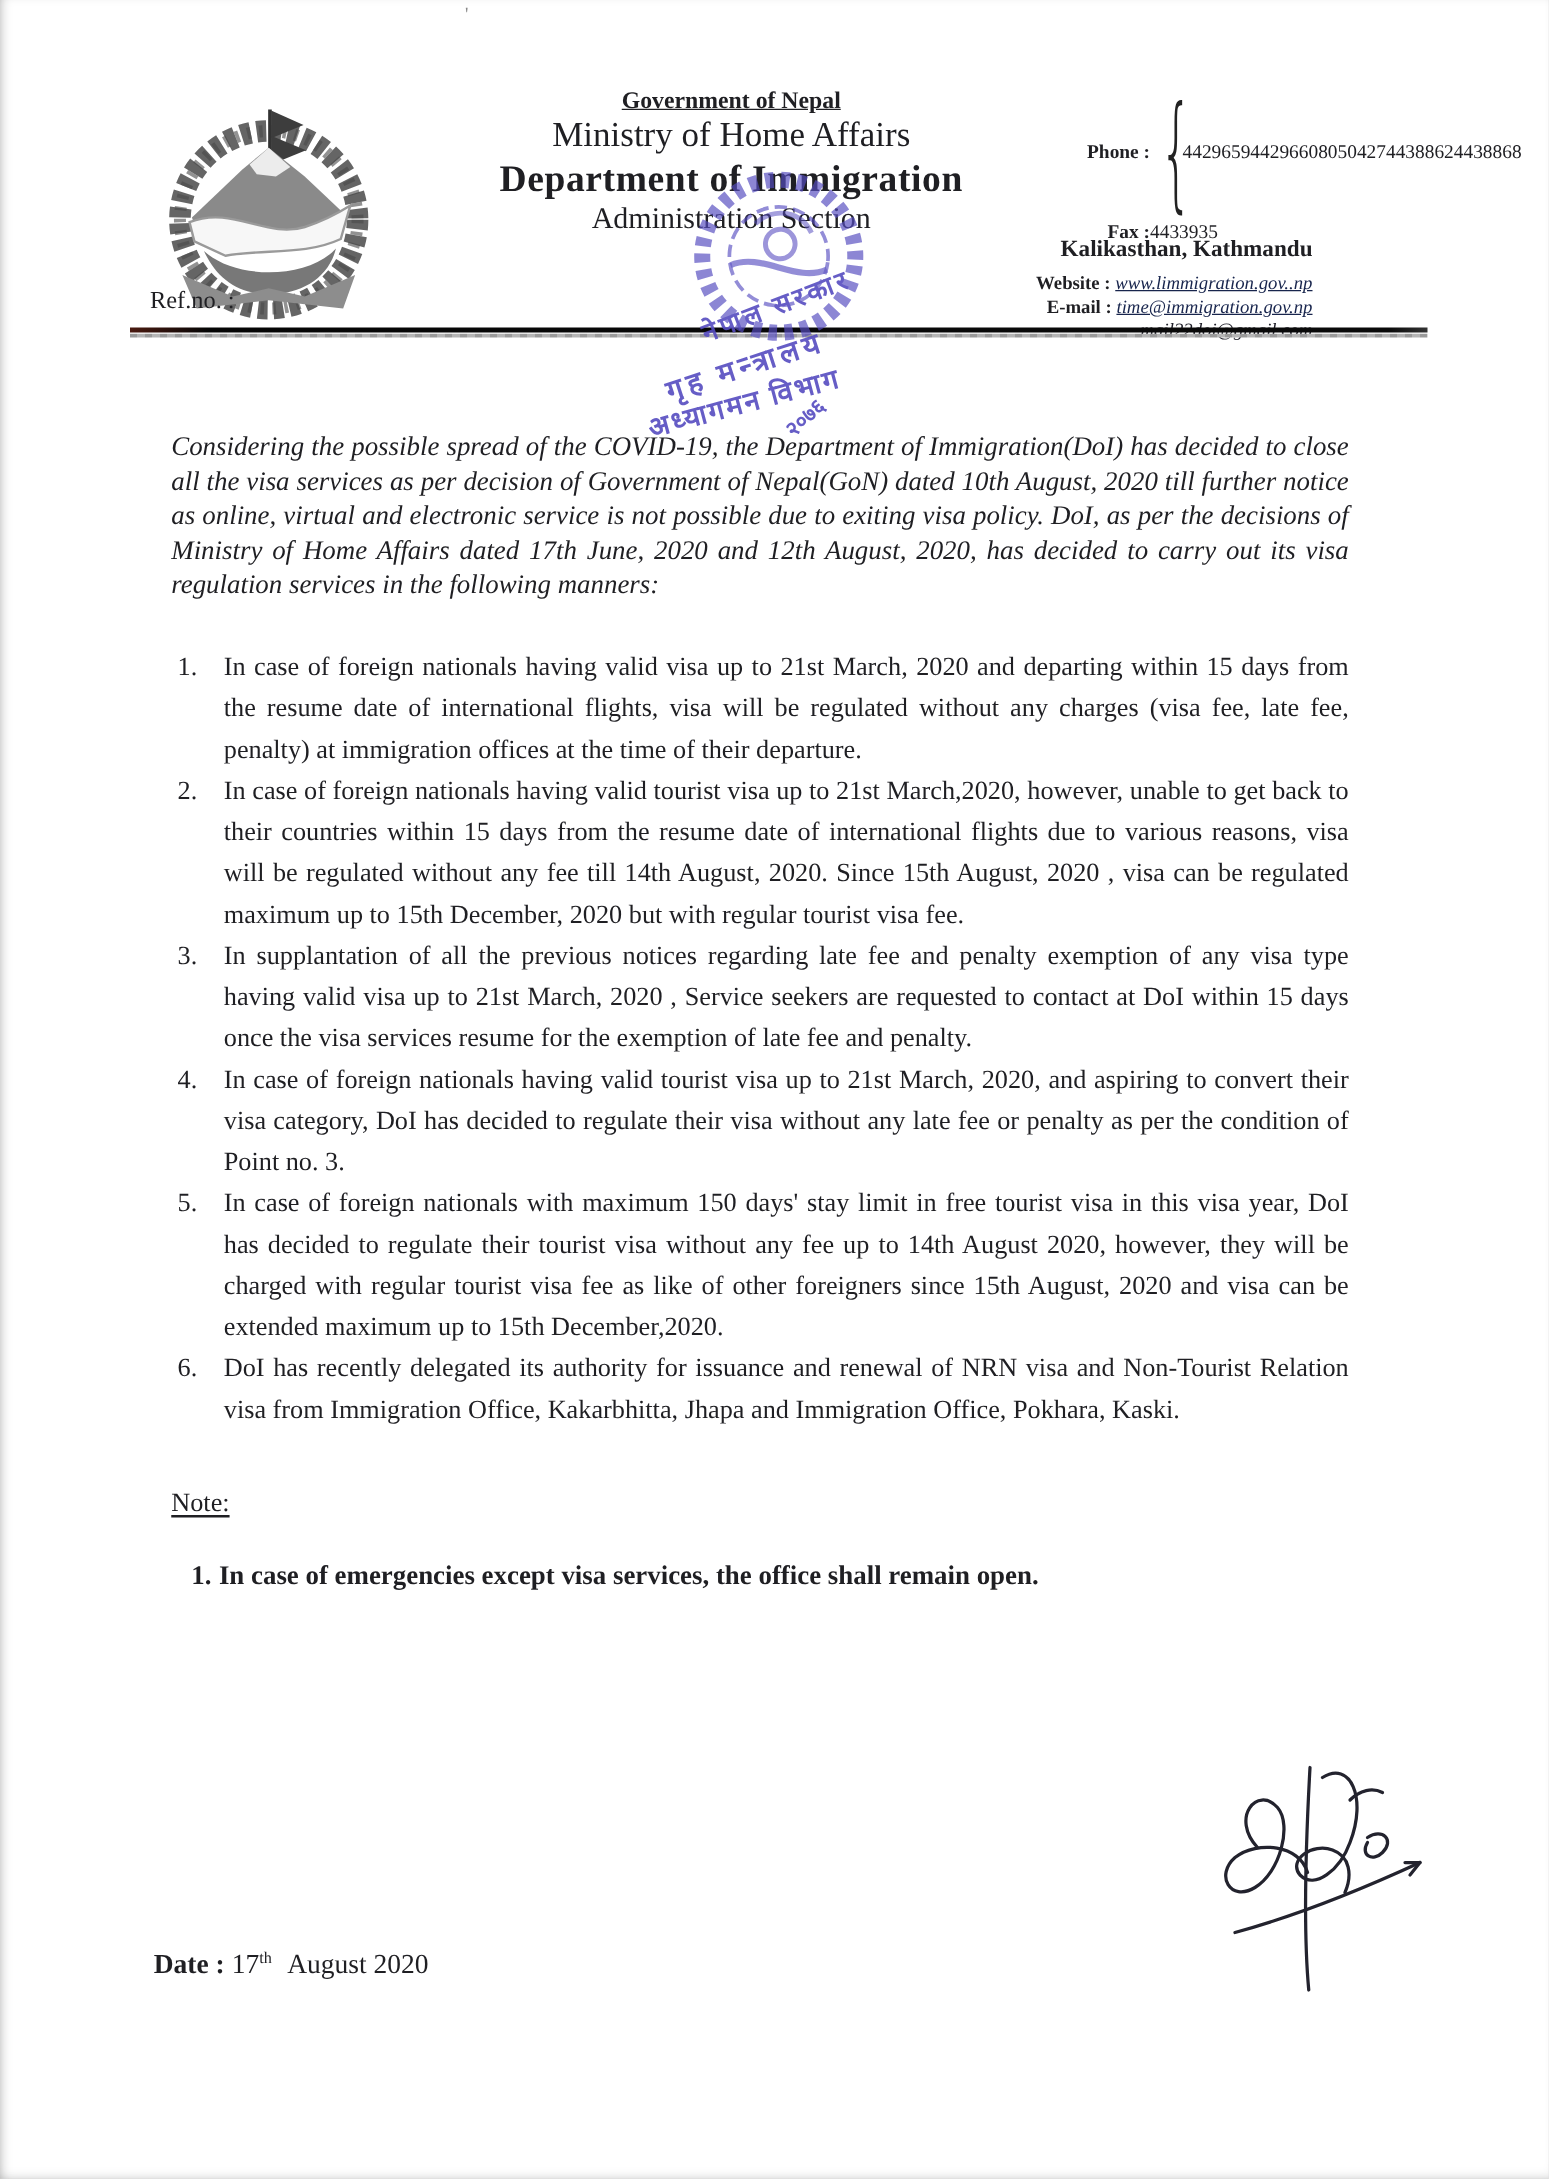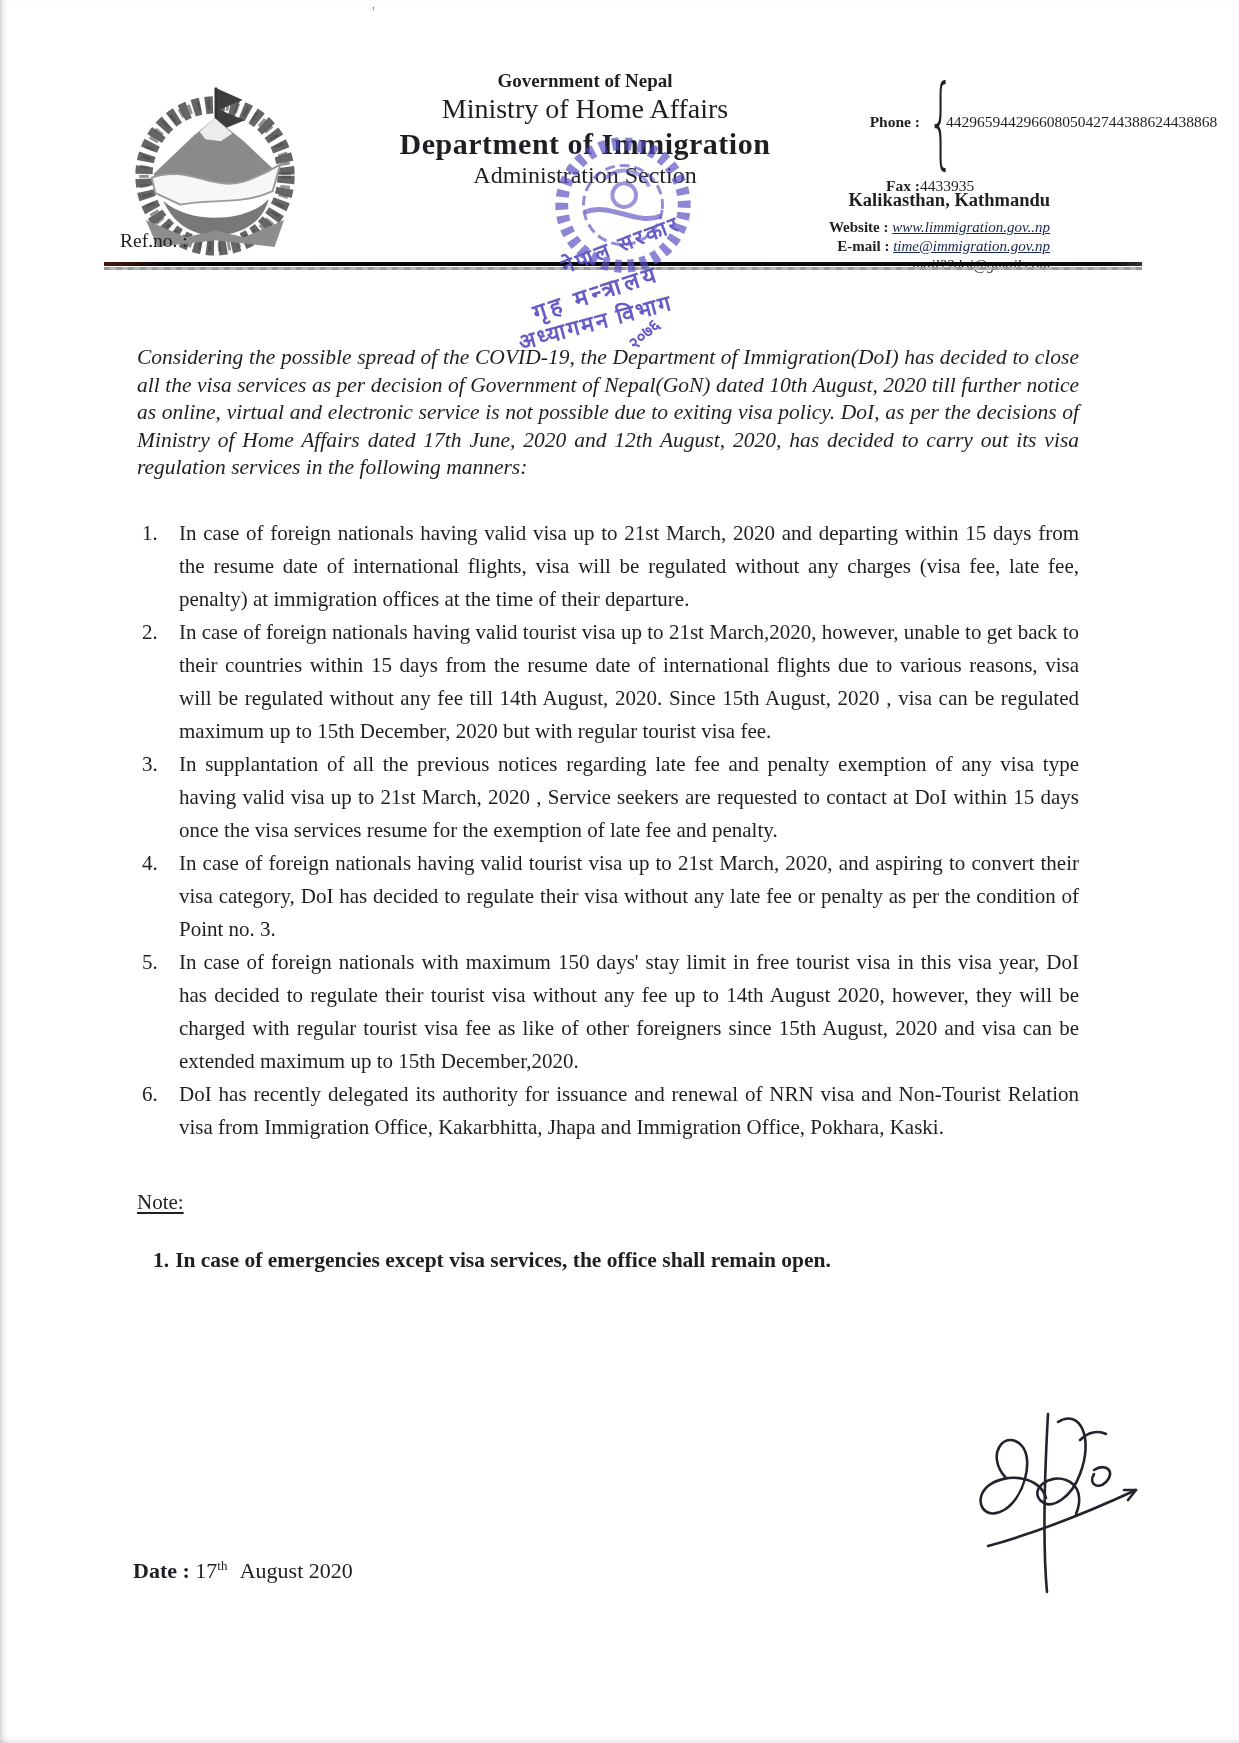--- a/index.html
+++ b/index.html
@@ -7,21 +7,21 @@
     position:relative;width:1239px;height:1743px;margin:0 auto;
     background:#ffffff;color:#1f1f23;
     font-family:"Liberation Serif", serif;
     overflow:hidden;
     box-shadow:inset 6px 0 10px -7px rgba(0,0,0,.35), inset 0 -6px 10px -7px rgba(0,0,0,.2);
   }
   .top-mark{position:absolute;left:372px;top:4px;font-size:15px;color:#888;}
   
   .logo{position:absolute;left:116px;top:76px;width:198px;height:192px;}
   .center-head{position:absolute;left:295px;top:70px;width:580px;text-align:center;line-height:1.12;}
-  .gov{font-size:19px;font-weight:bold;}
+  .gov{font-size:19px;font-weight:bold;text-decoration:underline;}
   .ministry{font-size:28px;margin-top:2px;text-align:center;}
   .dept{font-size:30px;font-weight:bold;letter-spacing:.5px;margin-top:2px;}
   .section{font-size:24px;margin-top:2px;}
   .phone-block{position:absolute;left:856px;top:72px;width:200px;font-size:15.5px;}
   .phone-row{display:flex;align-items:center;}
   .plabel{font-weight:bold;width:64px;text-align:right;flex:none;}
   .brace{
     flex:none;width:26px;text-align:center;color:#222;
     font-family:"DejaVu Sans",sans-serif;font-size:100px;font-weight:100;line-height:100px;
     transform:scaleX(.42);
@@ -55,21 +55,21 @@
   .olist{margin-top:35px;}
   .oitem{display:flex;}
   .oitem .num{flex:none;width:37px;font-size:21px;line-height:33px;padding-left:5px;}
   .oitem .txt{flex:1;font-size:21px;line-height:33px;text-align:justify;}
   .note-label{margin-top:46px;font-size:21px;text-decoration:underline;text-underline-offset:3px;}
   .note-item{display:flex;margin-top:30px;margin-left:16px;font-weight:bold;}
   .note-item .nnum{flex:none;font-size:21.5px;line-height:30px;padding-right:6px;}
   .note-item .ntxt{font-size:21.5px;line-height:30px;}
   
   .signature{position:absolute;left:928px;top:1378px;width:240px;height:240px;}
-  .date-line{position:absolute;left:133px;top:1558px;font-size:22px;}
+  .date-line{position:absolute;left:123px;top:1558px;font-size:22px;}
   .date-line .dlabel{font-weight:bold;}
   .date-line sup{font-size:13px;}
   .date-rest{padding-left:8px;}
 </style>
 </head>
 <body>
 
 <div class="page">
 
   <span class="top-mark">'</span>

